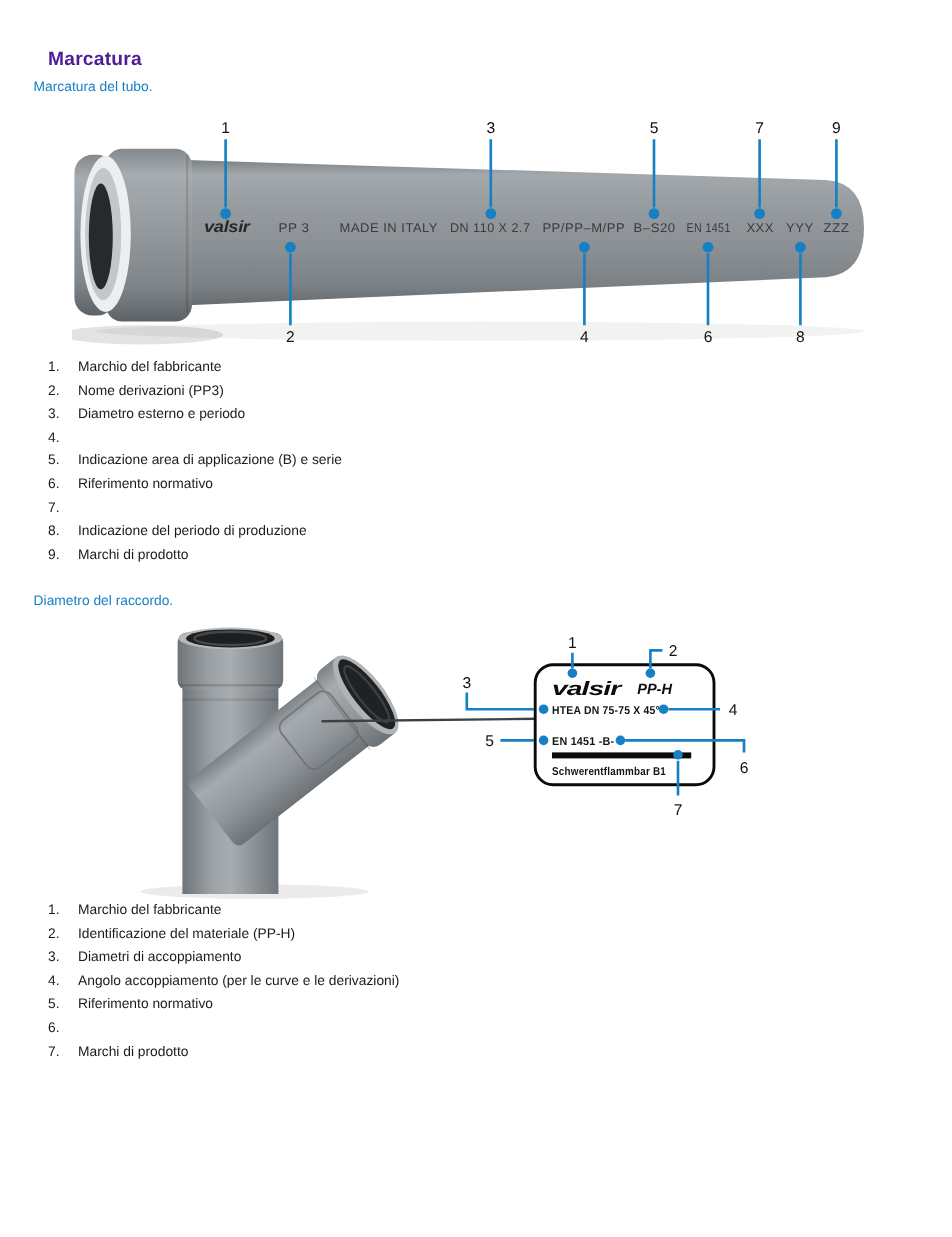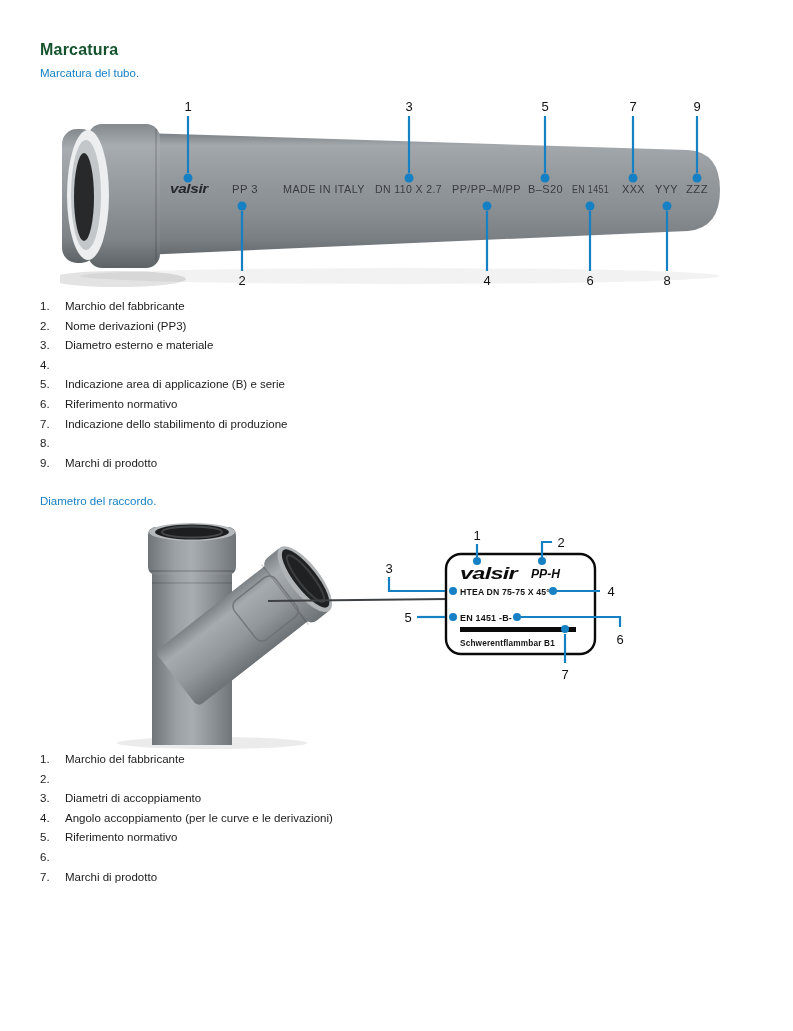--- a/index.html
+++ b/index.html
@@ -1,20 +1,20 @@
 <!DOCTYPE html>
 <html><head>
 <meta charset="utf-8">
 <style>
   html,body{margin:0;padding:0;background:#ffffff;}
   .page{position:relative;width:793px;height:1031px;background:#ffffff;
         font-family:"Liberation Sans", sans-serif;overflow:hidden;}
   .abs{position:absolute;}
-  .title{left:40px;top:41px;font-size:16px;font-weight:bold;color:#14532d;letter-spacing:.2px;}
-  .subtitle{left:40px;font-size:11.5px;color:#1680c4;}
+  .title{left:40px;top:41px;font-size:16px;font-weight:bold;color:#4c1d95;letter-spacing:.2px;}
+  .subtitle{left:28px;font-size:11.5px;color:#1680c4;}
   .legend{left:40px;font-size:11.5px;color:#1b1b1b;}
   .lrow{display:flex;line-height:19.6px;}
   .lrow .num{width:25px;flex:0 0 25px;}
   svg text{font-family:"Liberation Sans", sans-serif;}
   .callout-num{font-size:13px;font-weight:500;fill:#111;}
   .mark{font-size:10.5px;fill:#393d41;letter-spacing:.4px;}
   .brand{font-size:13.5px;font-weight:bold;font-style:italic;fill:#26292c;letter-spacing:-.3px;}
   .cline{stroke:#1680c4;stroke-width:2.2;fill:none;}
   .cdot{fill:#1680c4;}
   .lbl-big{font-size:16px;font-weight:bold;font-style:italic;fill:#0c0c0c;letter-spacing:-.5px;}
@@ -137,39 +137,39 @@
     <div class="lrow">
         <span class="num">1.</span>
         <span class="txt">Marchio del fabbricante</span>
       </div>
     <div class="lrow">
         <span class="num">2.</span>
         <span class="txt">Nome derivazioni (PP3)</span>
       </div>
     <div class="lrow">
         <span class="num">3.</span>
-        <span class="txt">Diametro esterno e materiale</span>
+        <span class="txt">Diametro esterno e periodo</span>
       </div>
     <div class="lrow">
         <span class="num">4.</span>
       </div>
     <div class="lrow">
         <span class="num">5.</span>
         <span class="txt">Indicazione area di applicazione (B) e serie</span>
       </div>
     <div class="lrow">
         <span class="num">6.</span>
         <span class="txt">Riferimento normativo</span>
       </div>
     <div class="lrow">
         <span class="num">7.</span>
-        <span class="txt">Indicazione dello stabilimento di produzione</span>
       </div>
     <div class="lrow">
         <span class="num">8.</span>
+        <span class="txt">Indicazione del periodo di produzione</span>
       </div>
     <div class="lrow">
         <span class="num">9.</span>
         <span class="txt">Marchi di prodotto</span>
       </div>
   </div>
 
   <div class="abs subtitle" style="top:495px;">Diametro del raccordo.</div>
 
   <svg class="abs" style="left:100px;top:513px;" width="560" height="238" viewBox="0 0 560 238">
@@ -258,20 +258,21 @@
     </g>
   </svg>
 
   <div class="abs legend" style="top:750px;">
     <div class="lrow">
         <span class="num">1.</span>
         <span class="txt">Marchio del fabbricante</span>
       </div>
     <div class="lrow">
         <span class="num">2.</span>
+        <span class="txt">Identificazione del materiale (PP-H)</span>
       </div>
     <div class="lrow">
         <span class="num">3.</span>
         <span class="txt">Diametri di accoppiamento</span>
       </div>
     <div class="lrow">
         <span class="num">4.</span>
         <span class="txt">Angolo accoppiamento (per le curve e le derivazioni)</span>
       </div>
     <div class="lrow">

